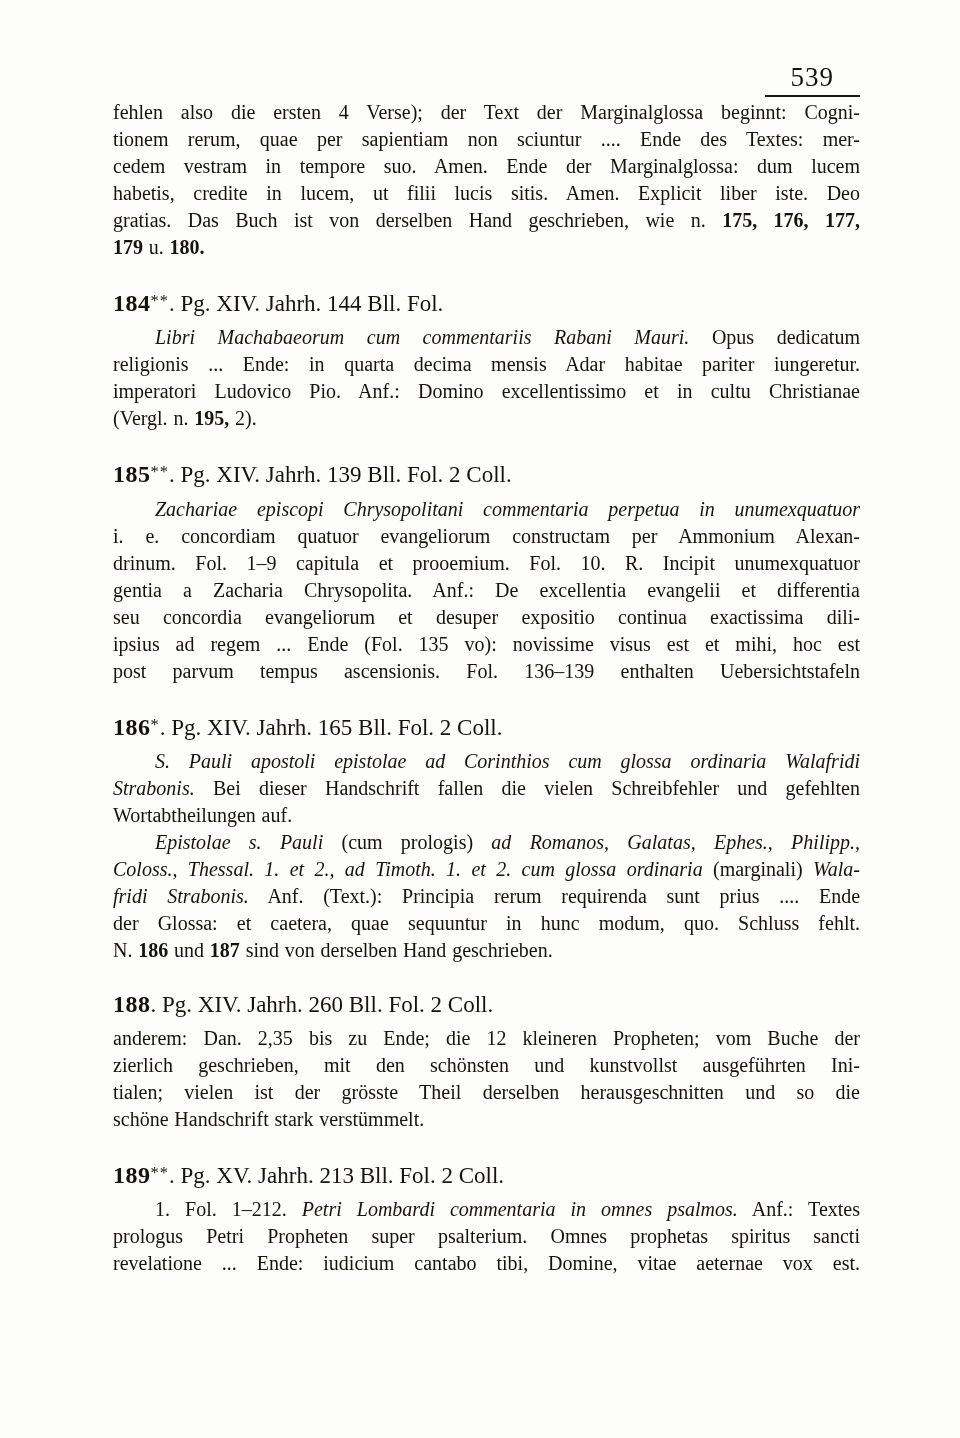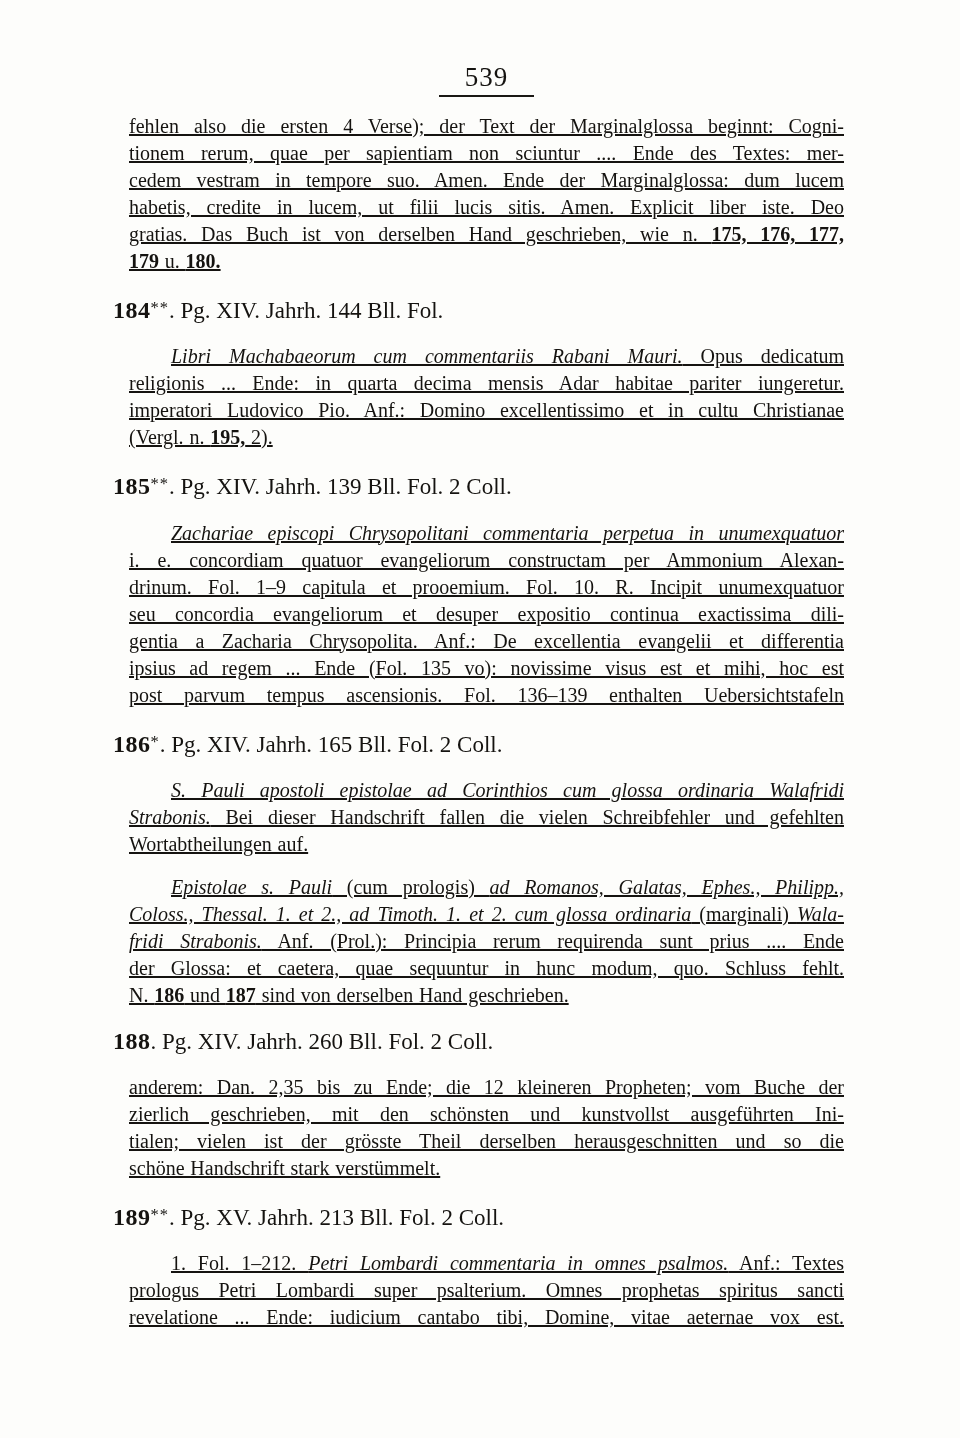--- a/index.html
+++ b/index.html
@@ -13,47 +13,46 @@
     height: 1438px;
     box-sizing: border-box;
     background: #fdfdfb;
     color: #151310;
     font-family: "Liberation Serif", "DejaVu Serif", serif;
     font-size: 20px;
     padding: 62px 100px 0 113px;
     overflow: hidden;
   }
   .pagenum-row {
-    text-align: center;
+    text-align: right;
     margin-bottom: 2px;
   }
   .pagenum-wrap {
     display: inline-block;
     padding: 0 26px 3px 26px;
     border-bottom: 2px solid #1a1814;
   }
   .pagenum {
     font-size: 27px;
     line-height: 30px;
     letter-spacing: 1px;
   }
   .entry-heading {
     font-size: 23px;
-    line-height: 33px;
-    margin: 13px 0 7px 0;
+    line-height: 26px;
+    margin: 27px 0 7px 0;
     text-align: left;
     white-space: nowrap;
   }
   .entry-heading .bold {
     font-size: 24px;
     letter-spacing: 0.5px;
   }
   .paragraph {
-    margin: 16px;
-    text-decoration: underline;
+    margin: 0;
   }
   .line {
     line-height: 27px;
     min-height: 27px;
     text-align: justify;
     text-align-last: justify;
     word-spacing: 0.04em;
   }
   .line.last {
     text-align-last: left;
@@ -90,45 +89,45 @@
         <div class="line indent"><span class="italic">Libri Machabaeorum cum commentariis Rabani Mauri.</span><span> Opus dedicatum</span></div>
         <div class="line"><span>religionis ... Ende: in quarta decima mensis Adar habitae pariter iungeretur.</span></div>
         <div class="line"><span>imperatori Ludovico Pio. Anf.: Domino excellentissimo et in cultu Christianae</span></div>
         <div class="line last"><span>(Vergl. n. </span><span class="bold">195,</span><span> 2).</span></div>
       </div>
       <div class="entry-heading"><span class="bold">185</span><span class="stars">**</span><span>. Pg. XIV. Jahrh. 139 Bll. Fol. 2 Coll.</span></div>
       <div class="paragraph">
         <div class="line indent"><span class="italic">Zachariae episcopi Chrysopolitani commentaria perpetua in unumexquatuor</span></div>
         <div class="line"><span>i. e. concordiam quatuor evangeliorum constructam per Ammonium Alexan-</span></div>
         <div class="line"><span>drinum. Fol. 1–9 capitula et prooemium. Fol. 10. R. Incipit unumexquatuor</span></div>
+        <div class="line"><span>gentia a Zacharia Chrysopolita. Anf.: De excellentia evangelii et differentia</span></div>
         <div class="line"><span>seu concordia evangeliorum et desuper expositio continua exactissima dili-</span></div>
-        <div class="line"><span>gentia a Zacharia Chrysopolita. Anf.: De excellentia evangelii et differentia</span></div>
         <div class="line"><span>ipsius ad regem ... Ende (Fol. 135 vo): novissime visus est et mihi, hoc est</span></div>
         <div class="line"><span>post parvum tempus ascensionis. Fol. 136–139 enthalten Uebersichtstafeln</span></div>
       </div>
       <div class="entry-heading"><span class="bold">186</span><span class="stars">*</span><span>. Pg. XIV. Jahrh. 165 Bll. Fol. 2 Coll.</span></div>
       <div class="paragraph">
         <div class="line indent"><span class="italic">S. Pauli apostoli epistolae ad Corinthios cum glossa ordinaria Walafridi</span></div>
         <div class="line"><span class="italic">Strabonis.</span><span> Bei dieser Handschrift fallen die vielen Schreibfehler und gefehlten</span></div>
         <div class="line last"><span>Wortabtheilungen auf.</span></div>
       </div>
       <div class="paragraph">
         <div class="line indent"><span class="italic">Epistolae s. Pauli</span><span> (cum prologis) </span><span class="italic">ad Romanos, Galatas, Ephes., Philipp.,</span></div>
         <div class="line"><span class="italic">Coloss., Thessal. 1. et 2., ad Timoth. 1. et 2. cum glossa ordinaria</span><span> (marginali) </span><span class="italic">Wala-</span></div>
-        <div class="line"><span class="italic">fridi Strabonis.</span><span> Anf. (Prol.): Principia rerum requirenda sunt prius .... Ende</span></div>
+        <div class="line"><span class="italic">fridi Strabonis.</span><span> Anf. (Text.): Principia rerum requirenda sunt prius .... Ende</span></div>
         <div class="line"><span>der Glossa: et caetera, quae sequuntur in hunc modum, quo. Schluss fehlt.</span></div>
         <div class="line last"><span>N. </span><span class="bold">186</span><span> und </span><span class="bold">187</span><span> sind von derselben Hand geschrieben.</span></div>
       </div>
       <div class="entry-heading"><span class="bold">188</span><span>. Pg. XIV. Jahrh. 260 Bll. Fol. 2 Coll.</span></div>
       <div class="paragraph">
         <div class="line"><span>anderem: Dan. 2,35 bis zu Ende; die 12 kleineren Propheten; vom Buche der</span></div>
         <div class="line"><span>zierlich geschrieben, mit den schönsten und kunstvollst ausgeführten Ini-</span></div>
         <div class="line"><span>tialen; vielen ist der grösste Theil derselben herausgeschnitten und so die</span></div>
         <div class="line last"><span>schöne Handschrift stark verstümmelt.</span></div>
       </div>
       <div class="entry-heading"><span class="bold">189</span><span class="stars">**</span><span>. Pg. XV. Jahrh. 213 Bll. Fol. 2 Coll.</span></div>
       <div class="paragraph">
         <div class="line indent"><span>1. Fol. 1–212. </span><span class="italic">Petri Lombardi commentaria in omnes psalmos.</span><span> Anf.: Textes</span></div>
-        <div class="line"><span>prologus Petri Lombardi super psalterium. Omnes prophetas spiritus sancti</span></div>
+        <div class="line"><span>prologus Petri Propheten super psalterium. Omnes prophetas spiritus sancti</span></div>
         <div class="line"><span>revelatione ... Ende: iudicium cantabo tibi, Domine, vitae aeternae vox est.</span></div>
       </div>
     </div>
 </div>
 
 </body></html>

